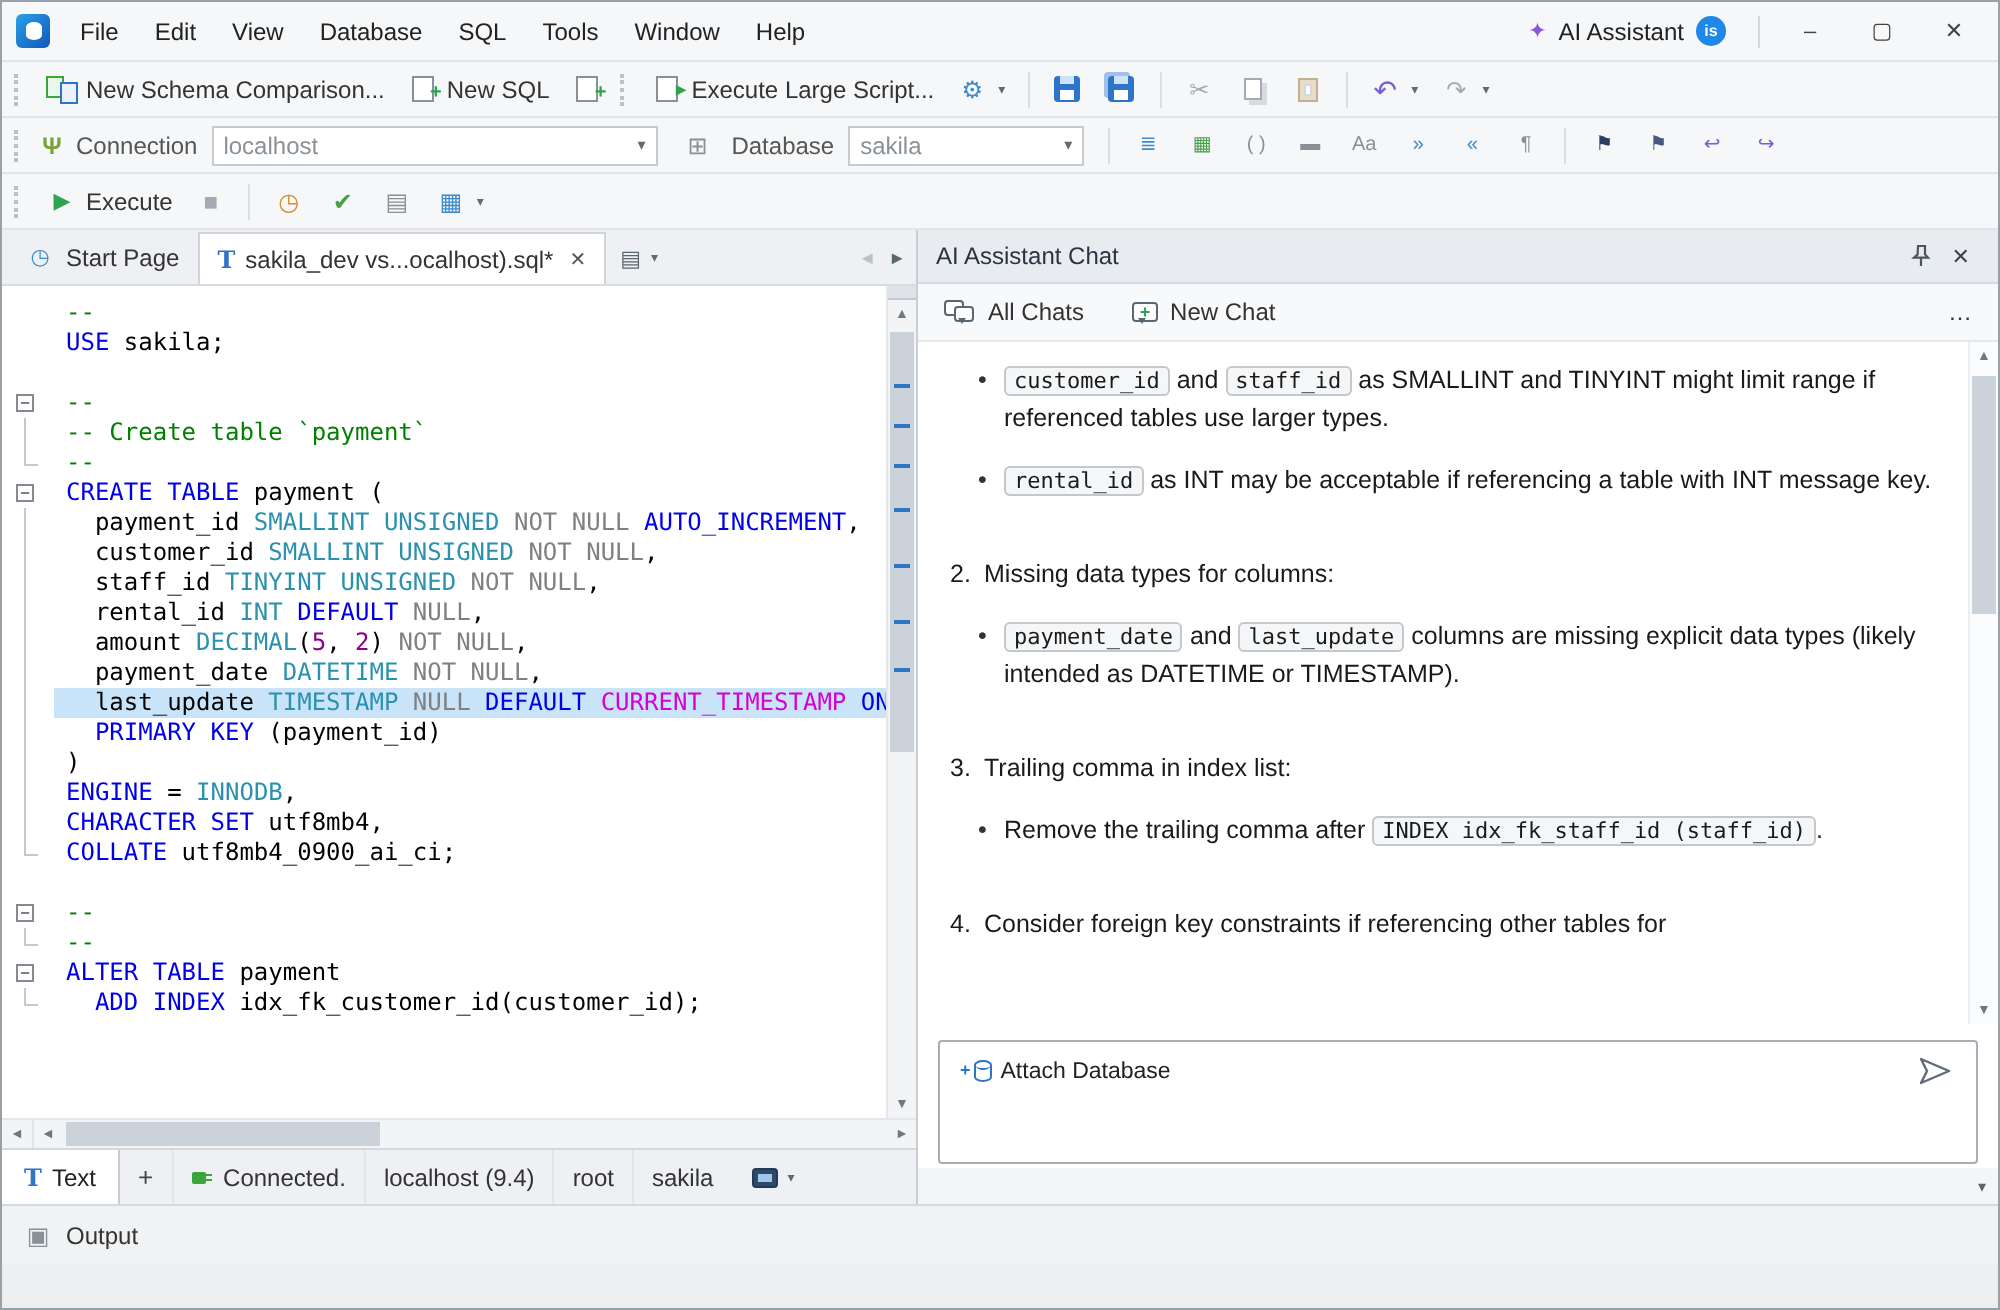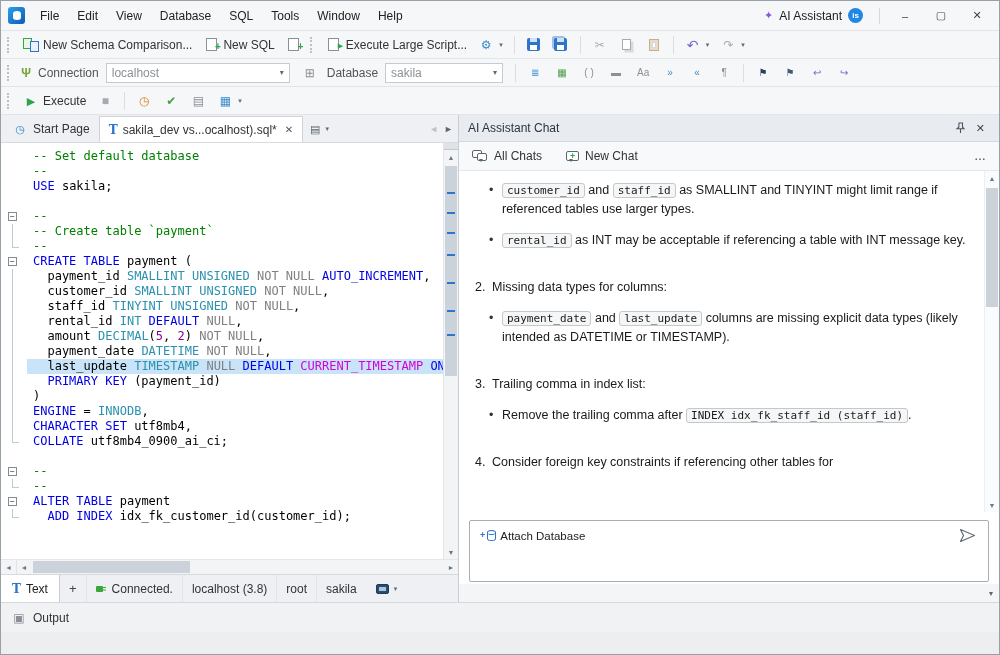--- a/index.html
+++ b/index.html
@@ -26,21 +26,21 @@
   .grip { width: 5px; height: 16px; border-left: 2px dotted #bcc1c8; margin: 0 5px 0 2px; }
   .sep { width: 1px; height: 18px; background: #dadde2; margin: 0 5px; flex: 0 0 1px; }
   .tbtn { border-radius: 2px; padding: 3px 5px; color: #333; }
   .tbtn.disabled { color: #a5abb3; }
   .ticon { width: 16px; height: 16px; display: flex; align-items: center; justify-content: center; font-size: 12px; line-height: 16px; }
   .caret { font-size: 7px; color: #5f6b76; margin-left: 1px; }
   .tlabel { color: #555; margin: 0 6px 0 3px; }
   .combo { height: 20px; border: 1px solid #c6cbd2; background: #fff; display: flex; align-items: center; padding: 0 5px; margin-right: 6px; }
   .combo .combo-val { flex: 1; color: #8a9197; }
   .combo .caret { font-size: 8px; }
-  .combo.conn-combo { width: 184px; align-items: center; }
+  .combo.conn-combo { width: 223px; align-items: center; }
   .combo.db-combo { width: 118px; }
   .blue { color: #3c8ccc; } .green { color: #4a9e4a; } .navy { color: #2c3e5d; } .navy2 { color: #45597a; }
   .purple { color: #7a5fd0; } .orange { color: #d98a2e; } .gray { color: #a5abb3; } .gray2 { color: #8a9096; }
   .conn { color: #7aa33a; font-weight: bold; }
   .play { color: #2ea44f; font-size: 11px; }
   .undo-c { color: #7a5fd0; font-size: 14px; }
 
   
   .icon-compare { position: relative; width: 16px; height: 14px; }
   .icon-compare::before { content: ""; position: absolute; left: 0; top: 0; width: 7px; height: 9px; border: 1px solid #3aa63a; background: #eaf6ea; }
@@ -359,21 +359,20 @@
         </div>
         <div class="tab-nav">
           <button class="mini-btn disabled">◄</button>
           <button class="mini-btn">►</button>
         </div>
       </div>
 
       <div class="editor-body">
         <div class="code-scroll">
           <div>
-              <div class="row"><div class="gut"></div><div class="txt"><span class="sc">-- Set default database</span></div></div>
               <div class="row"><div class="gut"></div><div class="txt"><span class="sc">--</span></div></div>
               <div class="row"><div class="gut"></div><div class="txt"><span class="sk">USE</span><span class="sp"> sakila;</span></div></div>
               <div class="row"><div class="gut"></div><div class="txt"></div></div>
               <div class="row"><div class="gut"><div class="foldbox">−</div></div><div class="txt"><span class="sc">--</span></div></div>
               <div class="row"><div class="gut g-v"></div><div class="txt"><span class="sc">-- Create table `payment`</span></div></div>
               <div class="row"><div class="gut g-l"></div><div class="txt"><span class="sc">--</span></div></div>
               <div class="row"><div class="gut"><div class="foldbox">−</div></div><div class="txt"><span class="sk">CREATE TABLE</span><span class="sp"> payment (</span></div></div>
               <div class="row"><div class="gut g-v"></div><div class="txt"><span class="sp">  payment_id </span><span class="st">SMALLINT UNSIGNED</span><span class="sy"> NOT NULL</span><span class="sk"> AUTO_INCREMENT</span><span class="sp">,</span></div></div>
               <div class="row"><div class="gut g-v"></div><div class="txt"><span class="sp">  customer_id </span><span class="st">SMALLINT UNSIGNED</span><span class="sy"> NOT NULL</span><span class="sp">,</span></div></div>
               <div class="row"><div class="gut g-v"></div><div class="txt"><span class="sp">  staff_id </span><span class="st">TINYINT UNSIGNED</span><span class="sy"> NOT NULL</span><span class="sp">,</span></div></div>
@@ -425,21 +424,21 @@
         <div class="view-tab">
           <span class="tab-t">T</span>
           <span>Text</span>
         </div>
         <button class="plus-btn">+</button>
         <div class="sb-item">
           <span class="plug"></span>
           <span>Connected.</span>
         </div>
         <div class="sb-item">
-          <span>localhost (3.8)</span>
+          <span>localhost (9.4)</span>
         </div>
         <div class="sb-item">
           <span>root</span>
         </div>
         <div class="sb-item">
           <span>sakila</span>
         </div>
         <button class="mon-btn">
           <span class="monitor"></span>
           <span class="caret">▾</span>

